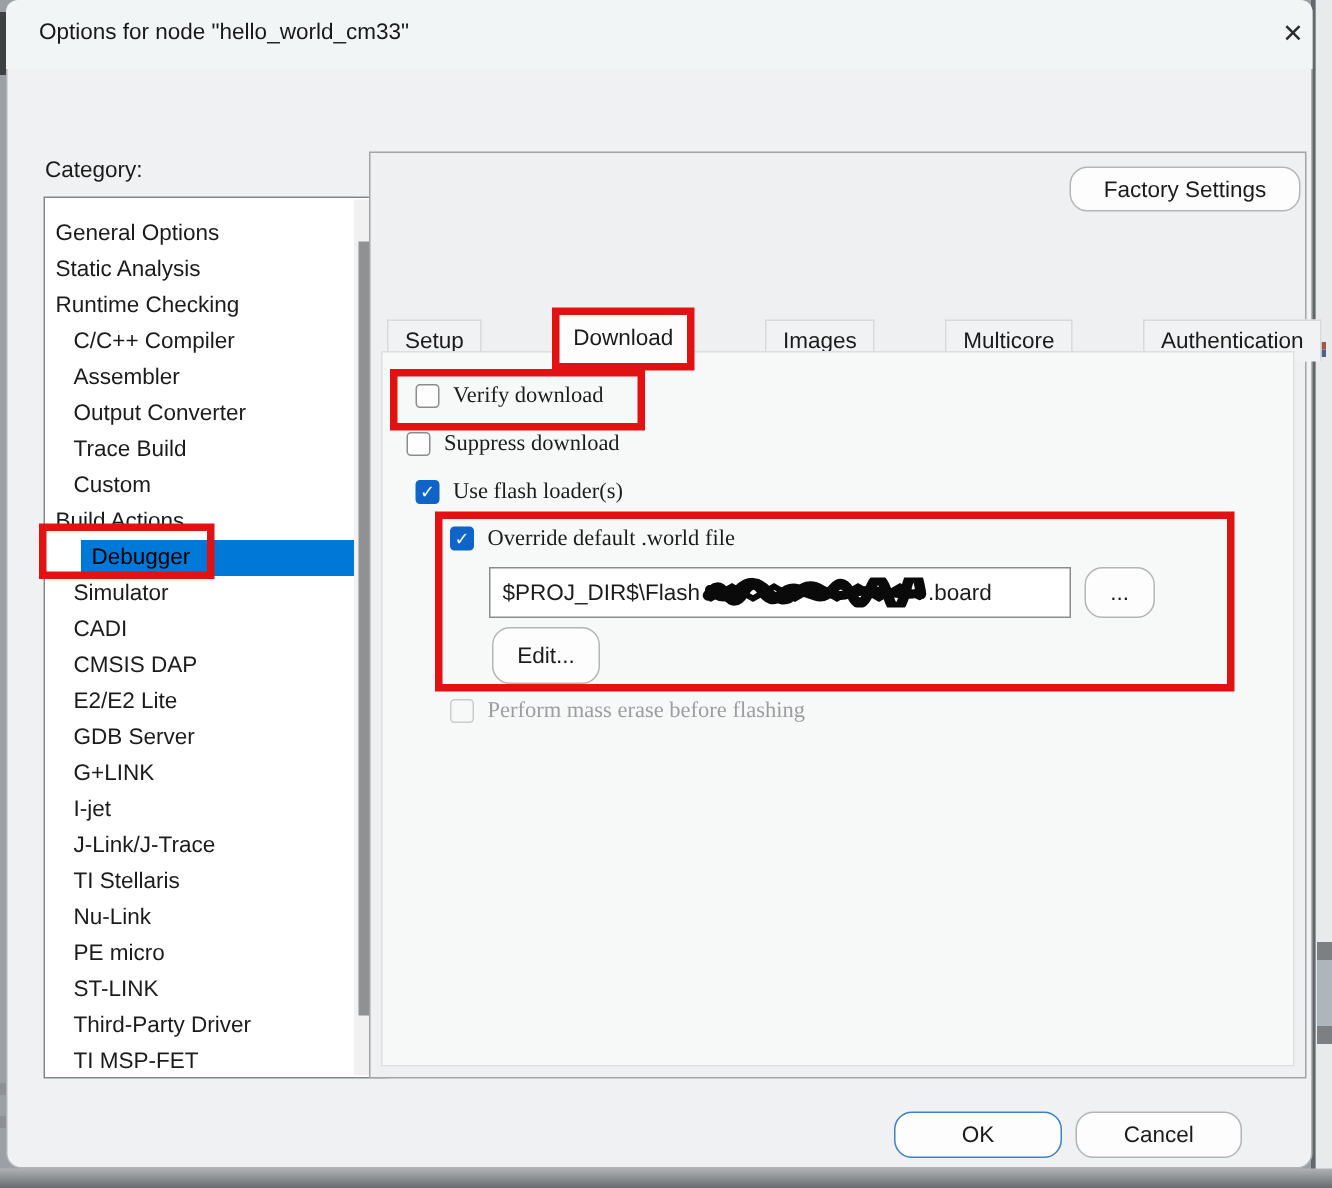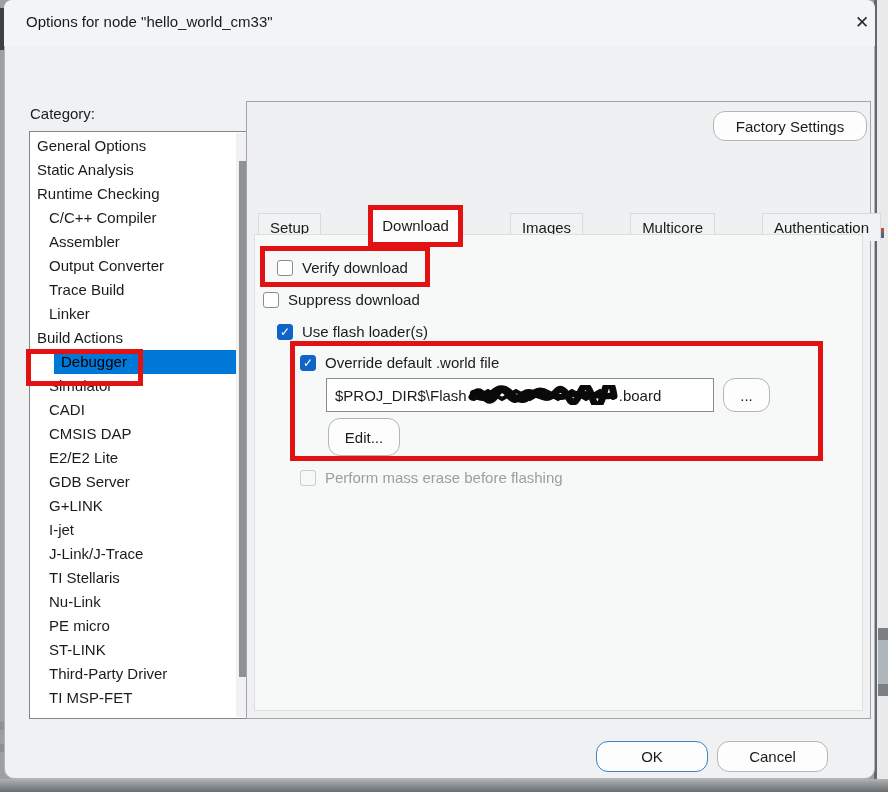--- a/index.html
+++ b/index.html
@@ -37,21 +37,21 @@
   .right-cap-a { position:absolute; left:878px; top:628px; width:10px; height:12px; background:#7d8083; }
   .right-cap-b { position:absolute; left:878px; top:684px; width:10px; height:12px; background:#7d8083; }
   .right-speck-r { position:absolute; left:879px; top:228px; width:5px; height:5px; background:#a25844; }
   .right-speck-b { position:absolute; left:879px; top:233px; width:5px; height:5px; background:#48638e; }
   .bottom-strip { position:absolute; left:0; top:779px; width:888px; height:13px;
     background:linear-gradient(#b0b3b5,#666c70); }
   
   .cat-label { position:absolute; left:30px; top:105px; font-size:15px; }
   .listbox {
     position:absolute; left:29px; top:131px; width:229px; height:588px;
-    background:#ffffff; border:1px solid #828588; padding-top:2px; overflow:hidden;
+    background:#ffffff; border:1px solid #828588; padding-top:12px; overflow:hidden;
   }
   .li {
     height:24px; line-height:24px; font-size:15px; padding-left:7px;
     width:calc(100% - 21px); white-space:nowrap; cursor:default;
   }
   .li.indent { padding-left:19px; }
   .li.sel { background:#0078d7; color:#000000;margin-left:24px; }
   .vtrack { position:absolute; right:1px; top:1px; width:20px; height:584px; background:#f1f1f1; }
   .vthumb { position:absolute; right:4px; top:28px; width:13px; height:516px; background:#8f9193; }
   
@@ -73,21 +73,21 @@
   }
   .tab.active {
     height:42px; line-height:31px; padding:0 9px;
     background:#fdfdfd; border:5px solid #e31212; margin-bottom:-6px; z-index:5;
   }
   .pane {
     position:absolute; left:7px; top:132px; width:609px; height:477px;
     background:#f7f8f8; border:1px solid #dddfe0;
   }
   
-  .row { position:absolute; display:flex; align-items:flex-end; height:20px; }
+  .row { position:absolute; display:flex; align-items:flex-start; height:20px;font-family:Liberation Serif, serif; }
   .cb {
     width:16px; height:16px; background:#fefefe; border:1px solid #8a8d90;
     border-radius:3px; margin-right:9px; flex:none; display:flex; align-items:center; justify-content:center;
     cursor:pointer;
   }
   .cb.checked { background:#0f64c8; border-color:#0f64c8; }
   .cb .mark { color:#ffffff; font-size:12px; line-height:1; }
   .cb.disabled { border-color:#c9cbcd; background:#f7f8f8; }
   .row .lbl { font-size:15px; white-space:nowrap; }
   .row.disabled .lbl { color:#9b9ea1; }
@@ -132,21 +132,21 @@
 
 <div class="cat-label">Category:</div>
 <div class="listbox">
   <div class="li">General Options</div>
   <div class="li">Static Analysis</div>
   <div class="li">Runtime Checking</div>
   <div class="li indent">C/C++ Compiler</div>
   <div class="li indent">Assembler</div>
   <div class="li indent">Output Converter</div>
   <div class="li indent">Trace Build</div>
-  <div class="li indent">Linker</div>
+  <div class="li indent">Custom</div>
   <div class="li">Build Actions</div>
   <div class="li sel">Debugger</div>
   <div class="li indent">Simulator</div>
   <div class="li indent">CADI</div>
   <div class="li indent">CMSIS DAP</div>
   <div class="li indent">E2/E2 Lite</div>
   <div class="li indent">GDB Server</div>
   <div class="li indent">G+LINK</div>
   <div class="li indent">I-jet</div>
   <div class="li indent">J-Link/J-Trace</div>
@@ -174,21 +174,21 @@
     <div class="tab">Plugins</div>
   </div>
 
   <div class="pane"></div>
 
   <div class="row" style="left:30px; top:154px;">
     <span class="cb"></span>
     <span class="lbl">Verify download</span>
   </div>
 
-  <div class="row" style="left:16px; top:186px;">
+  <div class="row" style="left:24px; top:186px;">
     <span class="cb"></span>
     <span class="lbl">Suppress download</span>
   </div>
 
   <div class="row" style="left:30px; top:218px;">
     <span class="cb checked">
       <span class="mark">✓</span>
     </span>
     <span class="lbl">Use flash loader(s)</span>
   </div>

